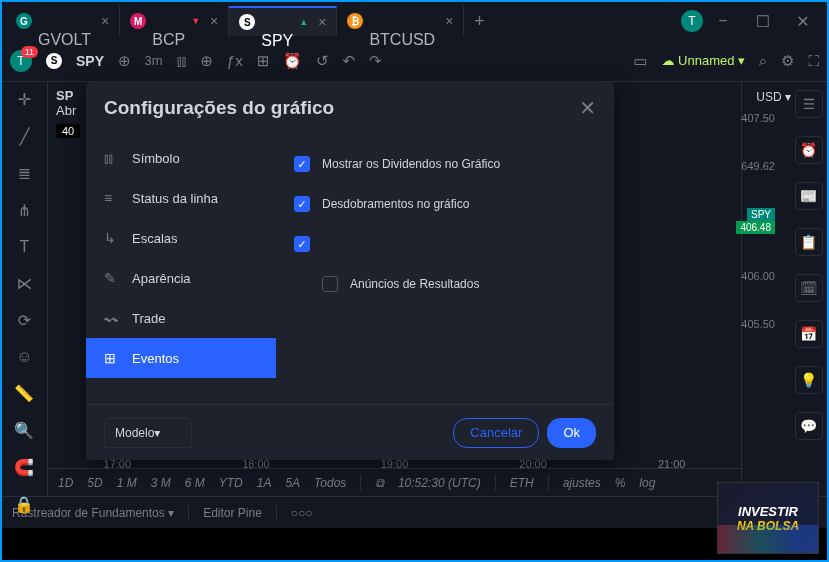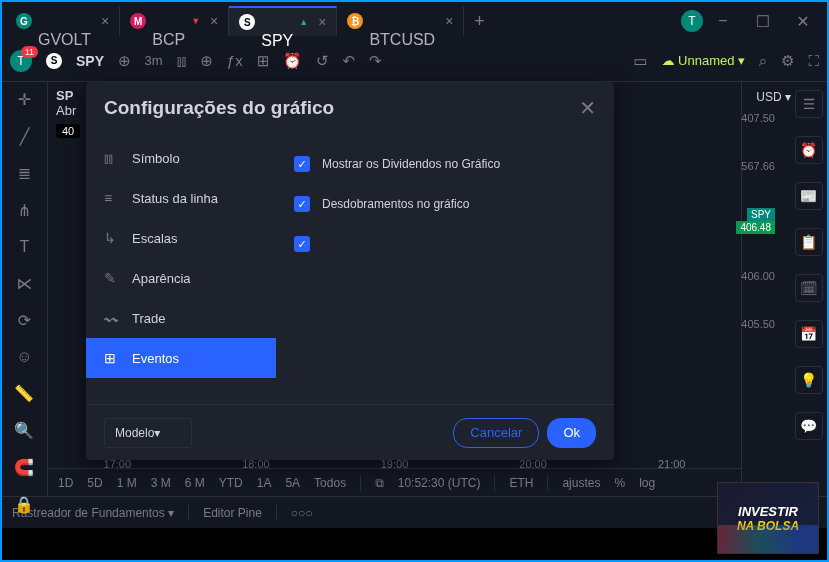--- a/index.html
+++ b/index.html
@@ -25,21 +25,21 @@
 .left-tools { width: 46px; background: #131722; border-right: 1px solid #2a2e39; display: flex; flex-direction: column; align-items: center; padding-top: 8px; gap: 18px; }
 .lt { color: #787b86; font-size: 16px; }
 
 .center { flex: 1; background: #131722; position: relative; }
 .sym-info { position: absolute; top: 6px; left: 8px; color: #d1d4dc; font-size: 13px; }
 .sym-abbr { font-weight: 600; }
 .sym-badge { background: #000000; color: #fff; padding: 1px 6px; font-size: 11px; border-radius: 3px; margin-top: 6px; display: inline-block; }
 
 .xaxis { position: absolute; bottom: 26px; left: 0; right: 0; display: flex; justify-content: space-around; color: #787b86; font-size: 11px; }
 .intbar { position: absolute; bottom: 0; left: 0; right: 0; height: 28px; display: flex; align-items: center; gap: 14px; padding: 0 10px; color: #787b86; font-size: 12px; border-top: 1px solid #2a2e39; }
-.intbar span { cursor: pointer; }
+.intbar span { cursor: pointer; font-style: italic; }
 .divider { width: 1px; height: 16px; background: #2a2e39; }
 
 .right-panel { width: 86px; background: #131722; border-left: 1px solid #2a2e39; position: relative; }
 .prc-cur { position: absolute; top: 8px; right: 36px; color: #d1d4dc; font-size: 12px; }
 .prc-scale { position: absolute; right: 52px; top: 30px; color: #787b86; font-size: 11px; }
 .prc-scale div { margin-bottom: 36px; text-align: right; }
 .prc-tag { background: #00897b; color: #fff; padding: 1px 4px; font-size: 10px; display: inline-block; }
 .right-icons { position: absolute; right: 4px; top: 8px; display: flex; flex-direction: column; gap: 18px; align-items: center; }
 .ri { width: 28px; height: 28px; border: 1px solid #2a2e39; border-radius: 4px; display: flex; align-items: center; justify-content: center; color: #787b86; font-size: 14px; }
 
@@ -182,21 +182,21 @@
       <span>ajustes</span>
       <span>%</span>
       <span>log</span>
     </div>
   </div>
 
   <div class="right-panel">
     <div class="prc-cur"><span>USD</span> ▾</div>
     <div class="prc-scale">
       <div>407.50</div>
-      <div>567.66</div>
+      <div>649.62</div>
       <div><span class="prc-tag">SPY</span> <span class="prc-tag" style="background:#089950">406.48</span></div>
       <div>406.00</div>
       <div>405.50</div>
     </div>
     <div class="right-icons">
       <span class="ri">☰</span>
       <span class="ri">⏰</span>
       <span class="ri">📰</span>
       <span class="ri">📋</span>
       <span class="ri">🗓</span>
@@ -252,20 +252,24 @@
         <span class="chk on">✓</span>
         <span class="opt-lbl">Mostrar os Dividendos no Gráfico</span>
       </div>
       <div class="m-opt">
         <span class="chk on">✓</span>
         <span class="opt-lbl">Desdobramentos no gráfico</span>
       </div>
       <div class="m-opt">
         <span class="chk on">✓</span>
       </div>
+      <div class="m-opt indent">
+        <span class="chk off"></span>
+        <span class="opt-lbl">Anúncios de Resultados</span>
+      </div>
     </div>
   </div>
   <div class="m-foot">
     <div class="tmpl-dd">
         <span>Modelo</span>
         <span>▾</span>
       </div>
     <div class="spacer"></div>
     <div class="btn btn-cancel">Cancelar</div>
     <div class="btn btn-ok">Ok</div>

